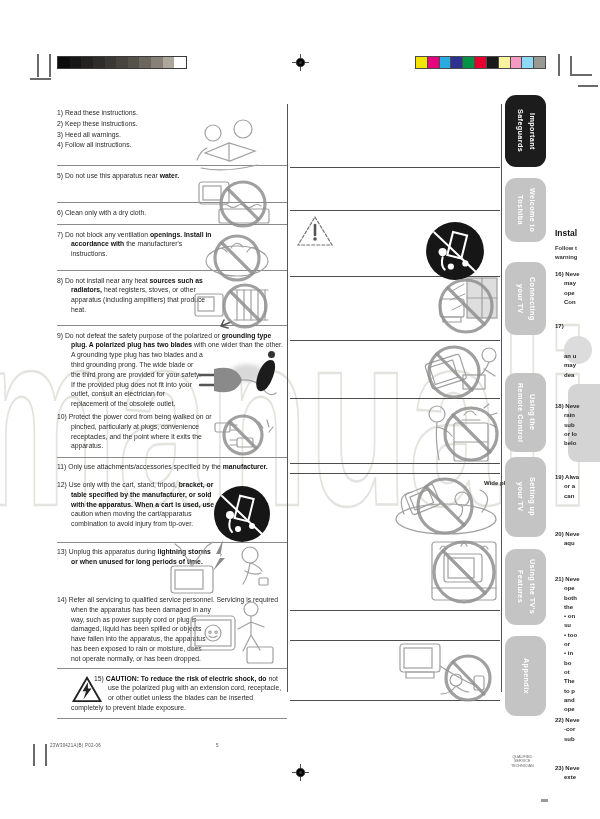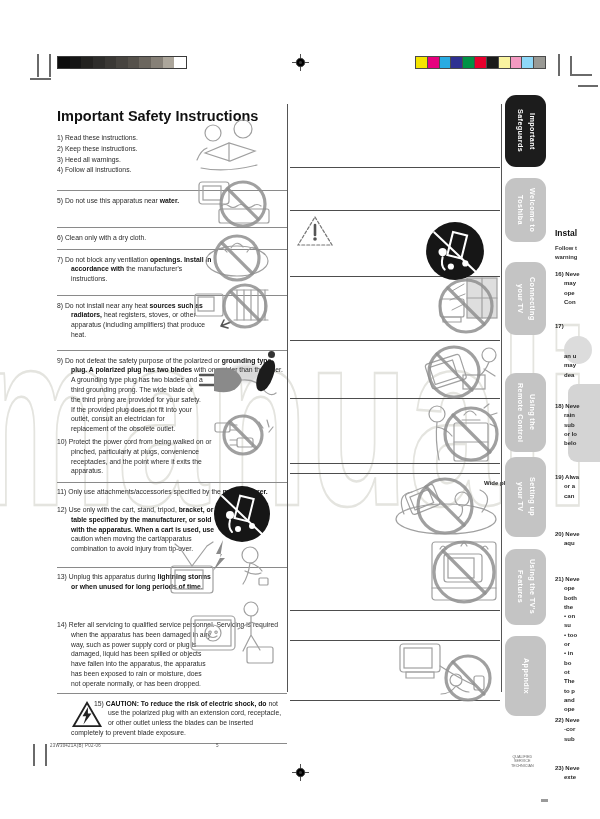--- a/index.html
+++ b/index.html
@@ -161,21 +161,20 @@
       <circle cx="9" cy="9" r="1.6" style="fill:#333;stroke:none;"></circle>
   </svg>
 
   <div class="watermark">manuali</div>
 
   <div class="smudge"></div>
   <div class="blob"></div>
   <div class="blob2"></div>
 
   <div class="leftcol">
-    <h1>Important Safety Instructions</h1>
     <div id="safety-items">
         <div class="item li-1"><span class="num">1) </span><span>Read these instructions.</span></div>
         <div class="item li-2"><span class="num">2) </span><span>Keep these instructions.</span></div>
         <div class="item li-3"><span class="num">3) </span><span>Heed all warnings.</span></div>
         <div class="item li-4"><span class="num">4) </span><span>Follow all instructions.</span></div>
         <div class="item li-5 rule-top"><span class="sp"></span><span class="num">5) </span><span>Do not use this apparatus near </span><b>water.</b></div>
         <div class="item li-6 rule-top"><span class="num">6) </span><span>Clean only with a dry cloth.</span></div>
         <div class="item li-7 rule-top"><span class="sp"></span><span class="num">7) </span><span>Do not block any ventilation </span><b>openings. Install in accordance with </b><span>the manufacturer's instructions.</span></div>
         <div class="item li-8 rule-top"><span class="sp"></span><span class="num">8) </span><span>Do not install near any heat </span><b>sources such as radiators, </b><span>heat registers, stoves, or other apparatus (including amplifiers) that produce heat.</span></div>
         <div class="item li-9 rule-top"><span class="sp"></span><span class="num">9) </span><span>Do not defeat the safety purpose of the polarized or </span><b>grounding type plug. A polarized plug has two blades </b><span>with one wider than the other. A grounding type plug has two blades and a third grounding prong. The wide blade or the third prong are provided for your safety. If the provided plug does not fit into your outlet, consult an electrician for replacement of the obsolete outlet.</span></div>

